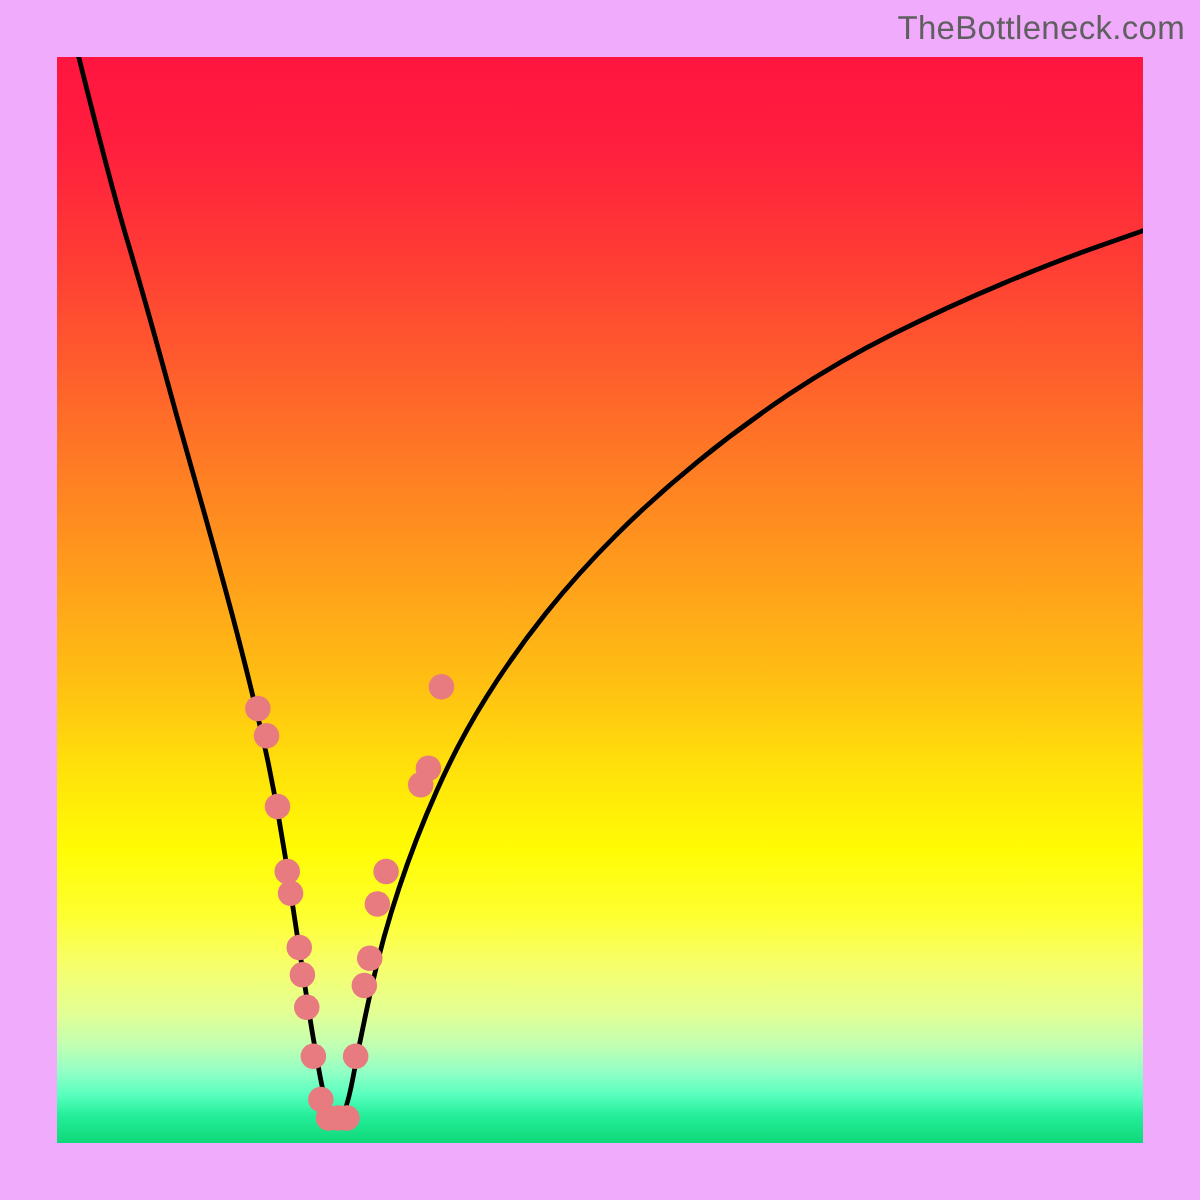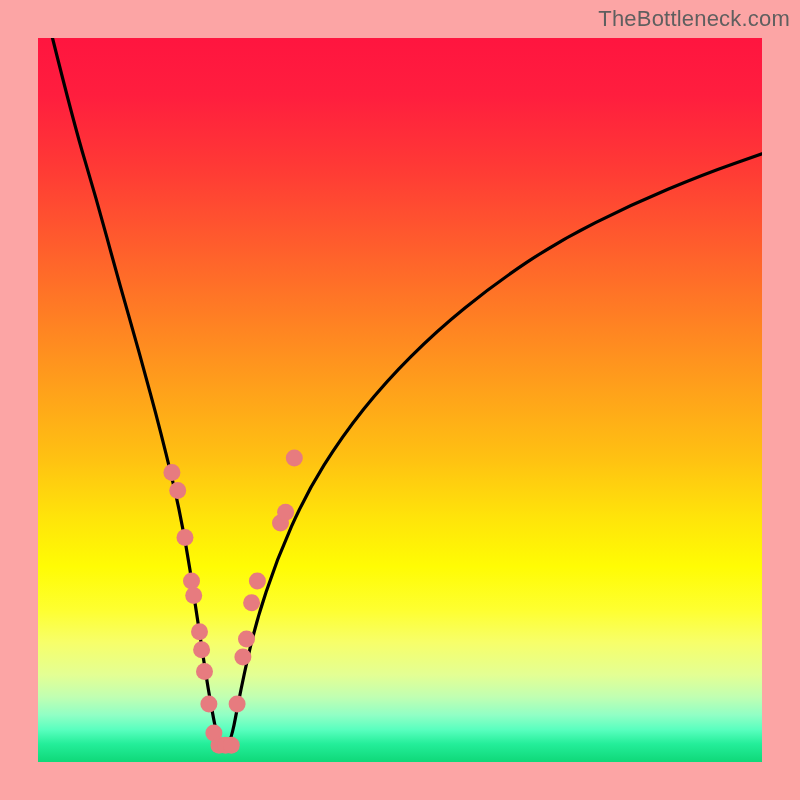--- a/index.html
+++ b/index.html
@@ -10,21 +10,21 @@
     background: #000;
     overflow: hidden;
     font-family: Arial, Helvetica, sans-serif;
   }
   .frame {
     position: absolute;
     top: 0;
     left: 0;
     width: 800px;
     height: 800px;
-    background: #fca5a5;
+    background: #f0abfc;
   }
   .plot-area {
     position: absolute;
     top: 38px;
     left: 38px;
     width: 724px;
     height: 724px;
     overflow: hidden;
   }
   .gradient-bg {

